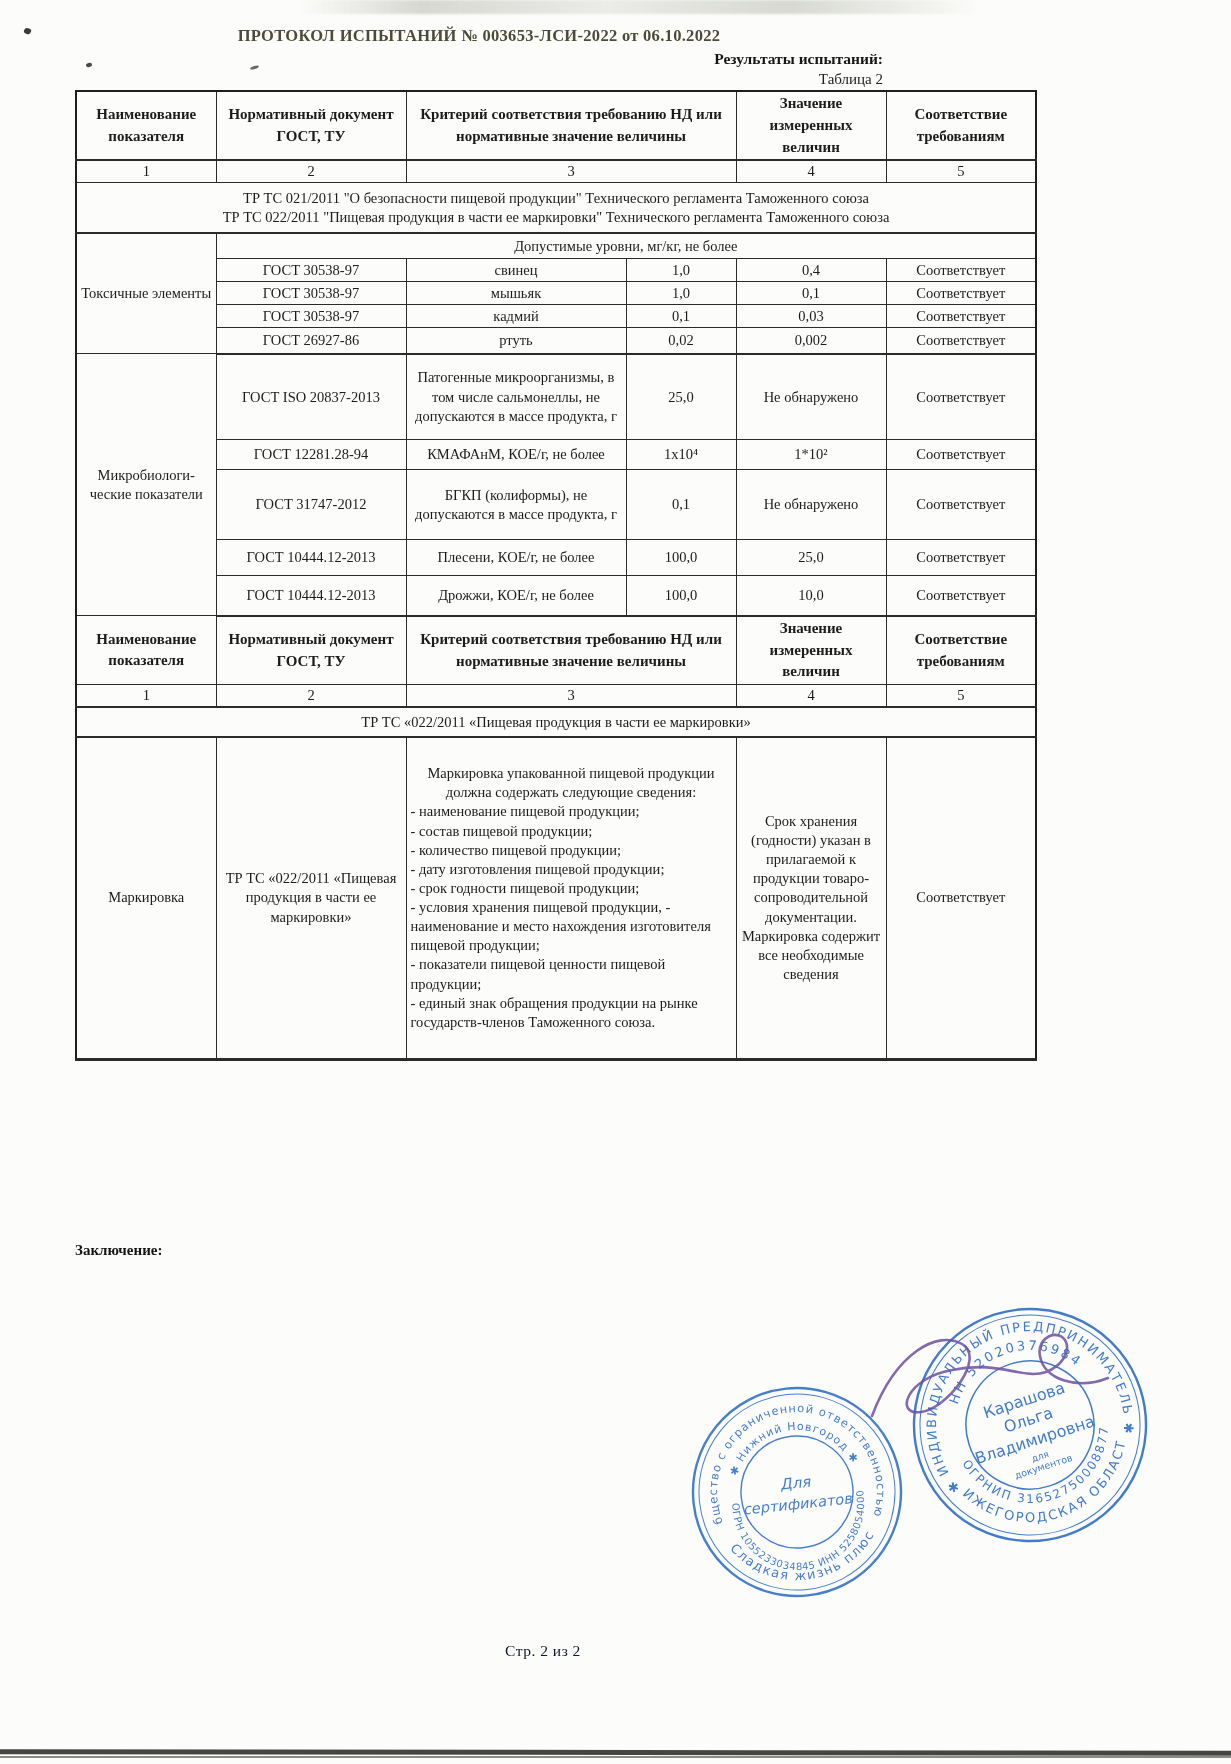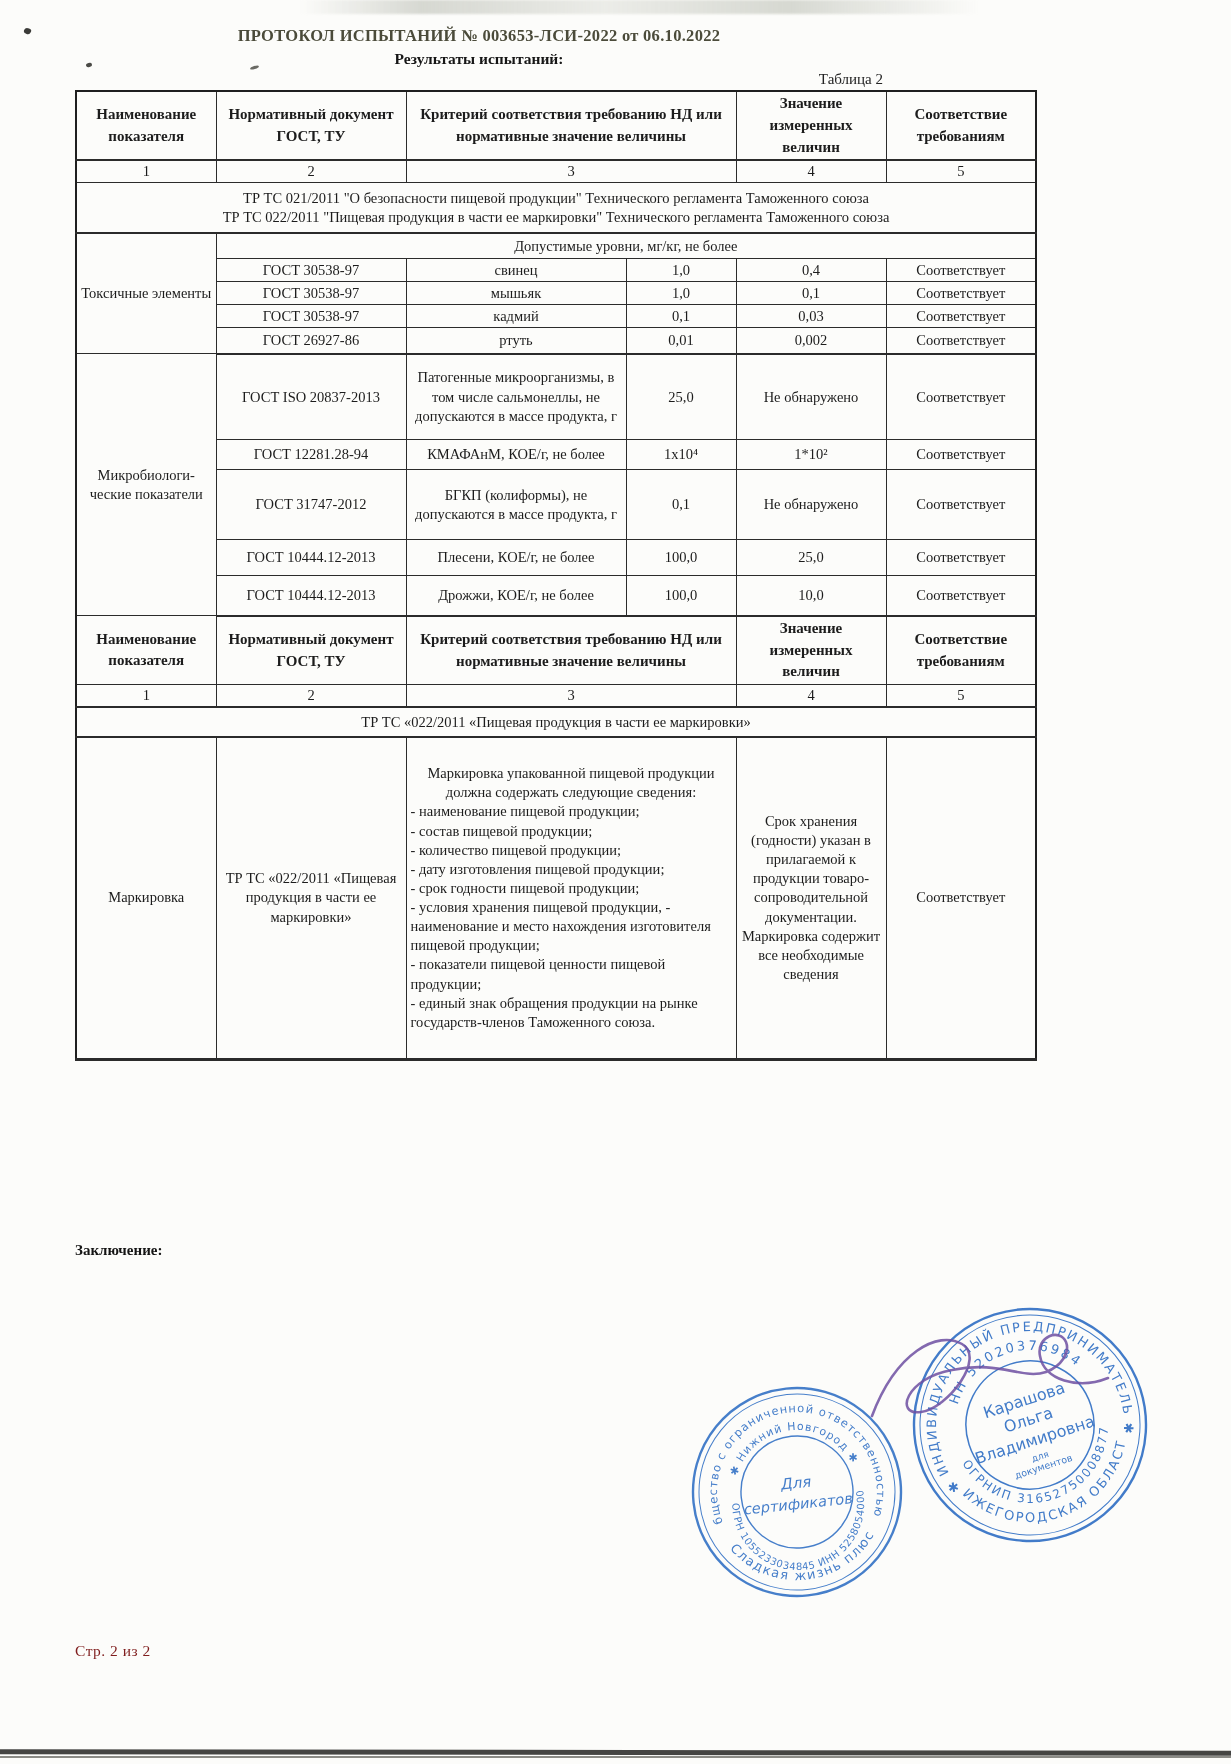--- a/index.html
+++ b/index.html
@@ -16,21 +16,21 @@
     background:linear-gradient(90deg,rgba(190,192,184,0) 0%,rgba(183,186,176,.55) 18%,rgba(205,207,198,.35) 45%,rgba(178,182,170,.5) 72%,rgba(200,202,194,0) 100%);
     filter:blur(1px);}
   .speck1{position:absolute;left:24px;top:28px;width:7px;height:6px;background:#3b3b38;border-radius:60% 40% 55% 45%;transform:rotate(25deg);}
   .speck2{position:absolute;left:86px;top:63px;width:6px;height:4px;background:#4a4a46;border-radius:50%;transform:rotate(-15deg);}
   .speck3{position:absolute;left:250px;top:66px;width:9px;height:3px;background:#6a6a64;border-radius:50%;transform:rotate(-18deg);}
   .bottom-line{position:absolute;left:0;top:1750px;width:1231px;height:5px;background:#454543;transform:rotate(.08deg);}
   .bottom-line2{position:absolute;left:0;top:1756px;width:1231px;height:2px;background:#8b8b86;}
 
   .content{position:absolute;left:75px;top:26px;width:808px;}
   .doc-title{text-align:center;font-weight:bold;font-size:16.5px;color:#4b4b3a;letter-spacing:.3px;}
-  .doc-subtitle{text-align:center;font-weight:bold;font-size:15.5px;margin-top:4px;color:#161616;}
+  .doc-subtitle{text-align:right;font-weight:bold;font-size:15.5px;margin-top:4px;color:#161616;}
   .table-label{text-align:right;font-size:15px;margin-top:3px;margin-bottom:2px;color:#222;}
 
   table.results{border-collapse:collapse;width:960px;table-layout:fixed;border:2px solid #1f1f1f;}
   table.results td,table.results th{
     border:1px solid #2b2b2b;
     padding:1px 4px;
     text-align:center;vertical-align:middle;
     font-size:14.5px;line-height:1.32;
     font-weight:normal;
     overflow:hidden;
@@ -45,21 +45,21 @@
   .crit-intro{text-align:center;}
 
   .conclusion{position:absolute;left:75px;top:1240px;width:1060px;font-weight:bold;font-size:15px;line-height:21px;color:#141414;}
 
   .stamps{position:absolute;left:560px;top:1170px;width:640px;height:500px;}
   .stamps text{fill:#2e6ec4;font-family:"DejaVu Sans","Liberation Sans",sans-serif;}
   .stamps .ring{stroke:#2e6ec4;fill:none;}
   .st-center-it{font-family:"Liberation Serif",serif;font-style:italic;}
   .st-name{font-family:"Liberation Serif",serif;}
 
-  .page-number{position:absolute;left:75px;top:1642px;width:960px;font-size:15.5px;color:#7f1d1d;letter-spacing:.5px;}
+  .page-number{position:absolute;left:63px;top:1642px;width:960px;text-align:center;font-size:15.5px;color:#0f172a;letter-spacing:.5px;}
 </style>
 </head>
 <body>
 
 <div class="page">
 
   <div class="smudge-top"></div>
   <div class="speck1"></div>
   <div class="speck2"></div>
   <div class="speck3"></div>
@@ -122,21 +122,21 @@
       <tr style="height:23px">
         <td>ГОСТ 30538-97</td>
         <td>кадмий</td>
         <td>0,1</td>
         <td>0,03</td>
         <td>Соответствует</td>
       </tr>
       <tr style="height:26px">
         <td class="bb2">ГОСТ 26927-86</td>
         <td class="bb2">ртуть</td>
-        <td class="bb2">0,01</td>
+        <td class="bb2">0,02</td>
         <td class="bb2">0,002</td>
         <td class="bb2">Соответствует</td>
       </tr>
 
       <tr style="height:86px">
         <td rowspan="5">Микробиологи-ческие показатели</td>
         <td>ГОСТ ISO 20837-2013</td>
         <td>Патогенные микроорганизмы, в том числе сальмонеллы, не допускаются в массе продукта, г</td>
         <td>25,0</td>
         <td>Не обнаружено</td>

